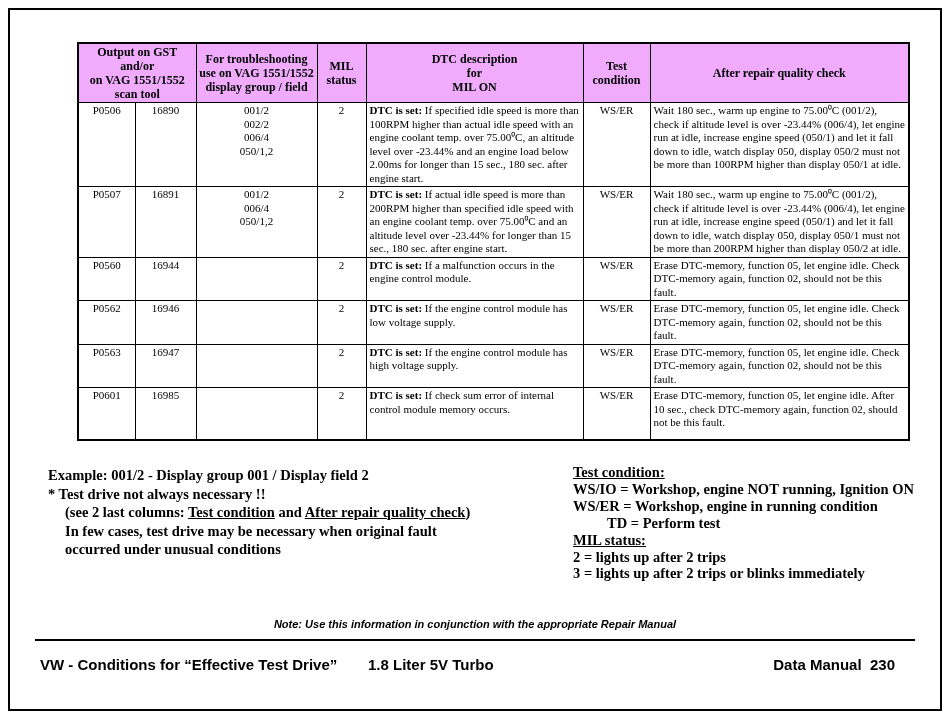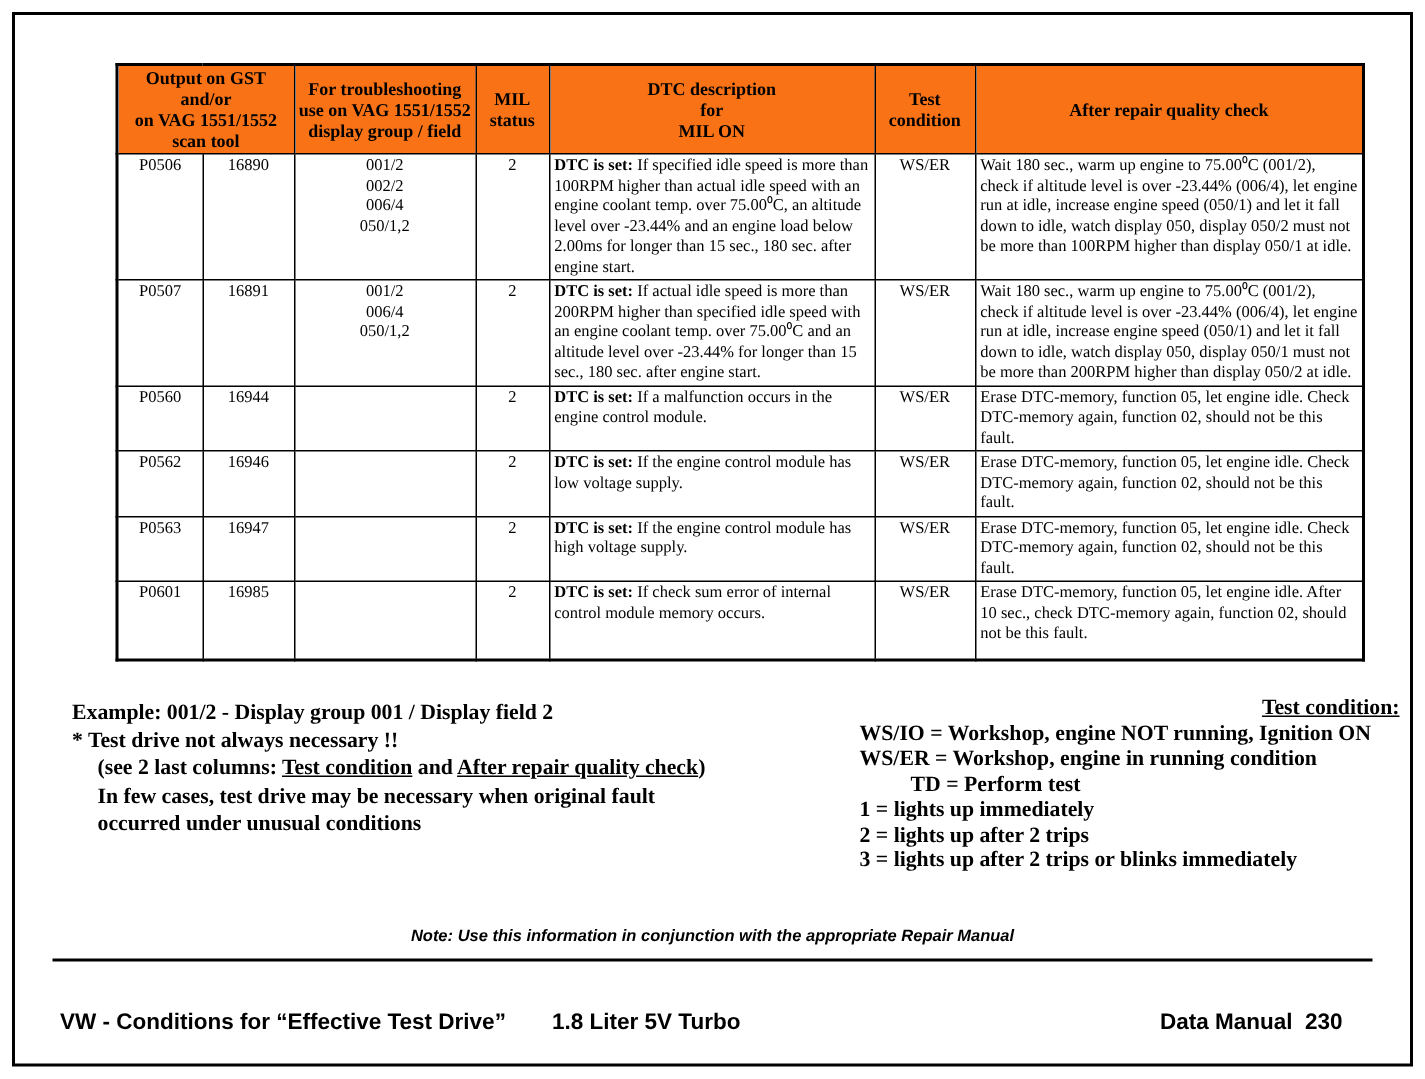--- a/index.html
+++ b/index.html
@@ -14,58 +14,58 @@
   
   .dtc-table {
     position: absolute; left: 77px; top: 42px;
     border-collapse: collapse; table-layout: fixed; width: 831px;
     border: 2px solid #000;
   }
   .dtc-table th, .dtc-table td {
     border: 1px solid #000; vertical-align: top; overflow: hidden;
   }
   .dtc-table th {
-    background: #f97316; font-weight: bold; font-size: 12px; line-height: 14px;
+    background: #f0abfc; font-weight: bold; font-size: 12px; line-height: 14px;
     text-align: center; vertical-align: middle; white-space: pre-line; padding: 1px 0;
   }
   .dtc-table td { font-size: 11px; line-height: 13.5px; padding: 1px 3px; }
   td.c { text-align: center; }
   td.prelines { white-space: pre-line; }
   .r-h1 { height: 46px; } .r-h2 { height: 84px; } .r-h3 { height: 67px; }
   .r-h4 { height: 42px; } .r-h5 { height: 43px; } .r-h6 { height: 43px; }
   .r-h7 { height: 52px; }
 
   
   .notes-left {
     position: absolute; left: 48px; top: 466px; width: 520px;
     font-weight: bold; font-size: 14.5px; line-height: 18.6px;
   }
   .notes-left .indent { padding-left: 17px; }
   .notes-left .caution { margin-top: 12px; }
-  .u { text-decoration: underline; text-align: right; }
+  .u { text-decoration: underline; }
 
   .legend-right {
     position: absolute; left: 573px; top: 464px; width: 360px;
     font-weight: bold; font-size: 14.5px; line-height: 16.9px;
   }
   .legend-right .td-line { padding-left: 34px; }
 
   
   .repair-note {
     position: absolute; left: 0; top: 618px; width: 950px; text-align: center;
     font-family: "Liberation Sans", sans-serif; font-style: italic; font-weight: bold;
     font-size: 11px;
   }
   .footer-rule {
     position: absolute; left: 35px; top: 639px; width: 880px; height: 0;
     border-top: 2px solid #000;
   }
   .footer-bar {
     position: absolute; left: 0; top: 656px; width: 950px; height: 20px;
-    font-family: "Liberation Sans", sans-serif; font-weight: bold; font-size: 15px; margin-top: 17px;
+    font-family: "Liberation Sans", sans-serif; font-weight: bold; font-size: 15px;
   }
   .footer-bar span { position: absolute; white-space: pre; }
   .footer-left  { left: 40px; }
   .footer-mid   { left: 368px; }
   .footer-right { right: 55px; }
 </style>
 </head>
 <body>
 
 <div class="page-border"></div>
@@ -171,21 +171,21 @@
   <div class="indent"><span>(see 2 last columns: </span><span class="u">Test condition</span><span> and </span><span class="u">After repair quality check</span><span>)</span></div>
   <div class="indent">In few cases, test drive may be necessary when original fault</div>
   <div class="indent">occurred under unusual conditions</div>
 </div>
 
 <div class="legend-right">
   <div class="u">Test condition:</div>
   <div>WS/IO = Workshop, engine NOT running, Ignition ON</div>
   <div>WS/ER = Workshop, engine in running condition</div>
   <div class="td-line">TD = Perform test</div>
-  <div>1 = lights up immediately</div>
+  <div class="u">MIL status:</div>
   <div>2 = lights up after 2 trips</div>
   <div>3 = lights up after 2 trips or blinks immediately</div>
 </div>
 
 <div class="repair-note">Note: Use this information in conjunction with the appropriate Repair Manual</div>
 <div class="footer-rule"></div>
 
 <div class="footer-bar">
   <span class="footer-left">VW - Conditions for “Effective Test Drive”</span>
   <span class="footer-mid">1.8 Liter 5V Turbo</span>

